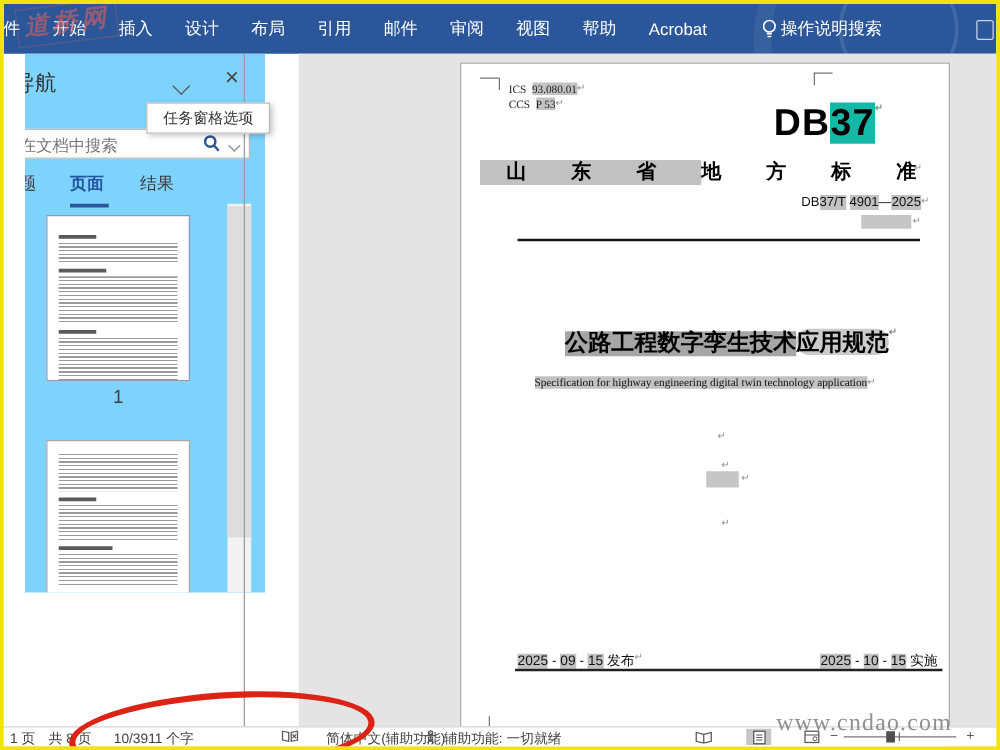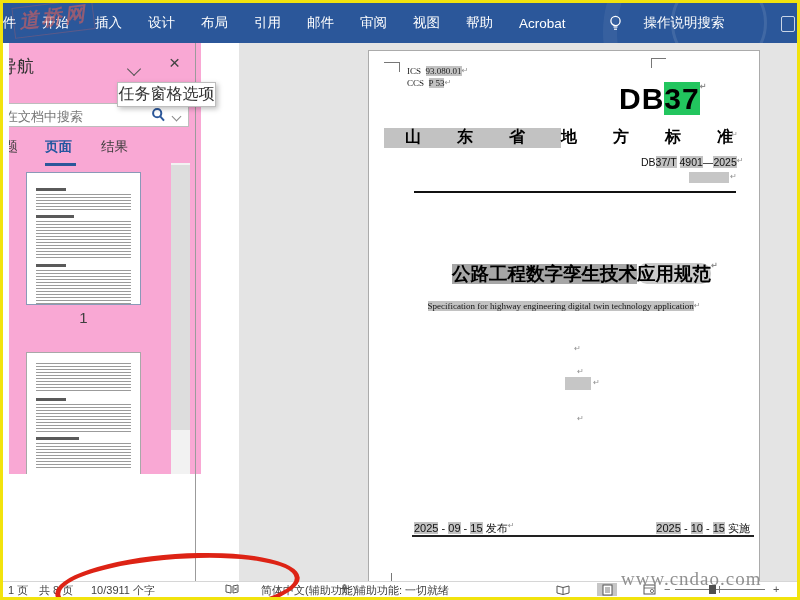--- a/index.html
+++ b/index.html
@@ -5,27 +5,27 @@
   html,body{margin:0;padding:0;}
   body{width:800px;height:600px;overflow:hidden;font-family:"Liberation Sans",sans-serif;}
   .frame{position:relative;width:800px;height:600px;box-sizing:border-box;border:3px solid #f2e30d;background:#fff;overflow:hidden;}
   .abs{position:absolute;}
 
   
   .ribbon{position:absolute;left:0;top:0;right:0;height:40px;background:#2b579a;overflow:hidden;}
   .ribbon-tabs{display:flex;align-items:center;height:100%;gap:26px;color:#fff;font-size:13.5px;white-space:nowrap;}
   .rtab{cursor:default;}
   .rtab.first{margin-left:-14px;}
-  .tellme{display:flex;align-items:center;gap:21px;margin-left:16px;justify-content:flex-end;}
+  .tellme{display:flex;align-items:center;gap:2px;margin-left:16px;justify-content:flex-end;}
   .emblem1{position:absolute;left:600px;top:-80px;width:190px;height:190px;border:14px solid rgba(255,255,255,0.06);border-radius:50%;}
   .emblem2{position:absolute;left:668px;top:-28px;width:90px;height:90px;border:3px solid rgba(255,255,255,0.10);border-radius:50%;}
   .share-ico{position:absolute;right:2px;top:13px;width:12px;height:14px;border:1.5px solid rgba(255,255,255,0.75);border-radius:2px;}
 
   
-  .navpane{position:absolute;left:6px;top:40px;width:192px;height:431px;background:#f9a8d4;overflow:hidden;}
+  .navpane{position:absolute;left:17px;top:40px;width:192px;height:431px;background:#7dd3fc;overflow:hidden;}
   .nav-title{position:absolute;left:-9px;top:12px;font-size:17px;color:#333;}
   .nav-chevron{position:absolute;left:120px;top:21px;width:9px;height:9px;border-left:1.6px solid #555;border-bottom:1.6px solid #555;transform:rotate(-45deg);}
   .nav-close{position:absolute;left:160px;top:9px;font-size:19px;color:#444;}
   .nav-search{position:absolute;left:-10px;top:60px;width:190px;height:24px;border:1px solid #bdbdbd;background:#fff;box-sizing:border-box;}
   .nav-search .ph{position:absolute;left:5px;top:4px;font-size:13px;color:#767676;}
   .nav-search .mag{position:absolute;right:22px;top:3px;}
   .nav-search .sc{position:absolute;right:8px;top:9px;width:6px;height:6px;border-left:1.4px solid #888;border-bottom:1.4px solid #888;transform:rotate(-45deg);}
   .nav-tab{position:absolute;top:95px;font-size:13.5px;color:#3c3c3c;}
   .nav-tab.active{color:#2457a0;font-weight:bold;}
   .nav-underline{position:absolute;left:36px;top:120px;width:31px;height:3px;background:#2b579a;}
@@ -45,21 +45,21 @@
   .docarea{position:absolute;left:193px;top:40px;right:0;height:568px;background:#e4e4e4;overflow:hidden;margin-left:43px;}
   .page{position:absolute;left:129px;top:7px;width:390px;height:640px;background:#fff;border:1px solid #ababab;}
   .hl{background:#c2c2c2;}
   .hl-dk{background:#a6a6a6;font-family:Liberation Serif, serif;}
   .hl-lt{background:#cbcbcb;border-radius:10px;}
   .pil{color:#8f8f8f;font-size:8px;vertical-align:top;}
   .mark-h{position:absolute;height:1px;background:#777;}
   .mark-v{position:absolute;width:1px;background:#777;}
   .ics-line{position:absolute;font-size:9px;color:#222;font-family:"Liberation Serif",serif;}
   .logo{position:absolute;left:250px;top:31px;font-size:30px;font-weight:900;letter-spacing:1px;color:#000;}
-  .logo .hl{background:#22c55e;}
+  .logo .hl{background:#14b8a6;}
   .stdname-hl{position:absolute;left:15px;top:77px;width:177px;height:20px;background:#c2c2c2;}
   .stdname{position:absolute;left:36px;top:76px;font-size:16px;font-weight:bold;letter-spacing:36px;white-space:nowrap;color:#000;}
   .stdname-pil{position:absolute;left:362px;top:79px;}
   .docnum{position:absolute;left:272px;top:105px;font-size:10.5px;color:#111;white-space:nowrap;}
   .blank-hl{position:absolute;left:320px;top:121px;width:40px;height:11px;background:#c6c6c6;}
   .rule1{position:absolute;left:45px;top:140px;width:322px;height:2px;background:#111;}
   .doctitle{position:absolute;left:83px;top:210px;font-size:18.5px;font-weight:bold;white-space:nowrap;color:#000;}
   .subtitle{position:absolute;left:0;top:250px;width:390px;text-align:center;font-size:9px;font-family:"Liberation Serif",serif;color:#111;}
   .dates{position:absolute;top:470px;font-size:11px;color:#111;white-space:nowrap;}
   .rule2{position:absolute;left:43px;top:484px;width:342px;height:1.5px;background:#222;}
@@ -72,21 +72,21 @@
   .sb-ico{position:absolute;top:2px;}
   .view-ico{position:absolute;top:1px;width:20px;height:13px;display:flex;align-items:center;justify-content:center;}
   .view-ico.sel{background:#c6c6c6;}
   .zoom-track{position:absolute;left:672px;top:7px;width:90px;height:1px;background:#777;}
   .zoom-tick{position:absolute;left:716px;top:4px;width:1px;height:7px;background:#777;}
   .zoom-thumb{position:absolute;left:706px;top:3px;width:7px;height:9px;background:#4f4f4f;}
   .zoom-minus{position:absolute;left:661px;top:1px;color:#555;}
   .zoom-plus{position:absolute;left:770px;top:1px;color:#555;}
 
   
-  .tooltip{position:absolute;left:114px;top:79px;width:97px;height:23px;background:#fff;border:1px solid #bdbdbd;box-shadow:2px 2px 5px rgba(0,0,0,0.25);font-size:16px;color:#333;display:flex;align-items:center;justify-content:center;z-index:60;}
+  .tooltip{position:absolute;left:114px;top:79px;width:97px;height:23px;background:#fff;border:1px solid #bdbdbd;box-shadow:2px 2px 5px rgba(0,0,0,0.25);font-size:12px;color:#333;display:flex;align-items:center;justify-content:center;z-index:60;}
   .red-oval{position:absolute;left:52px;top:551px;width:235px;height:54px;border:5px solid #dd2315;border-radius:50%;transform:rotate(-4deg);z-index:55;}
   .wm-logo{position:absolute;left:10px;top:0px;transform:rotate(-7deg);font-family:"Liberation Serif",serif;font-style:italic;font-weight:bold;font-size:20px;color:rgba(205,95,95,0.65);border:1.5px solid rgba(205,95,95,0.30);padding:0 5px 2px;z-index:40;letter-spacing:3px;}
   .wm-site{position:absolute;left:618px;top:565px;font-family:"Liberation Serif",serif;font-size:19px;color:rgba(125,125,125,0.85);letter-spacing:1px;z-index:45;}
 </style>
 </head>
 <body>
 
 <div class="frame">
 
   <div class="ribbon">

